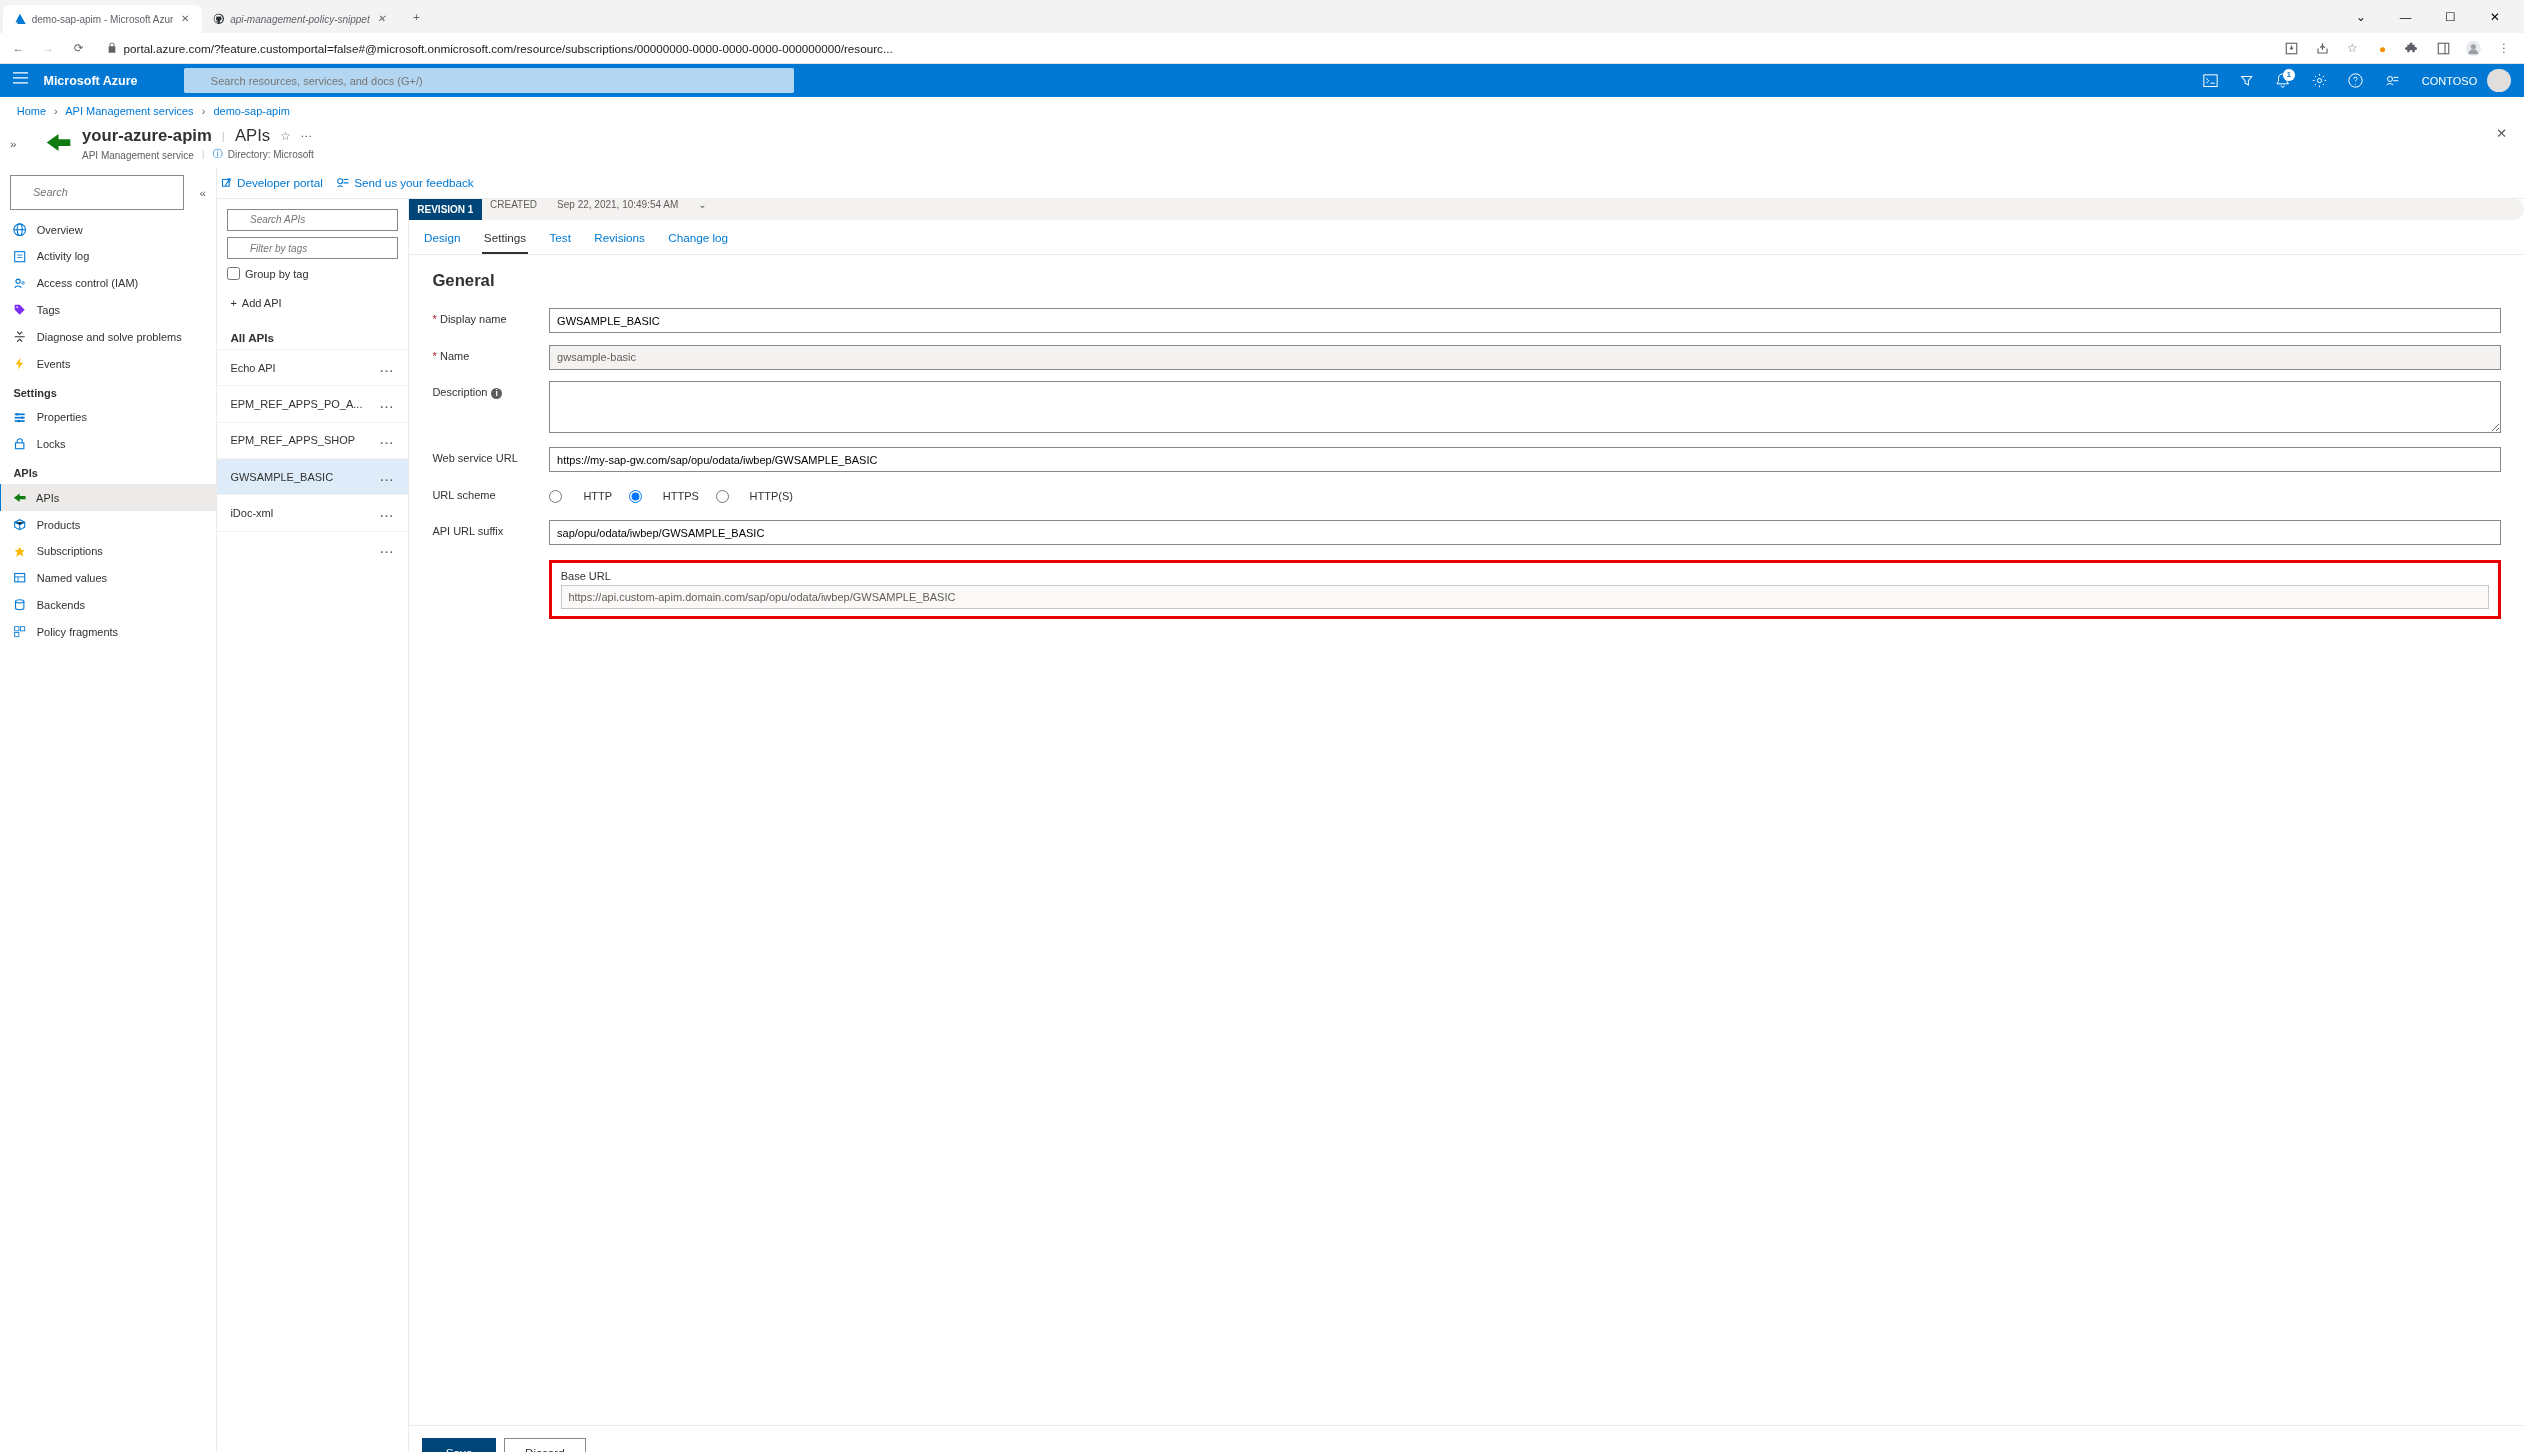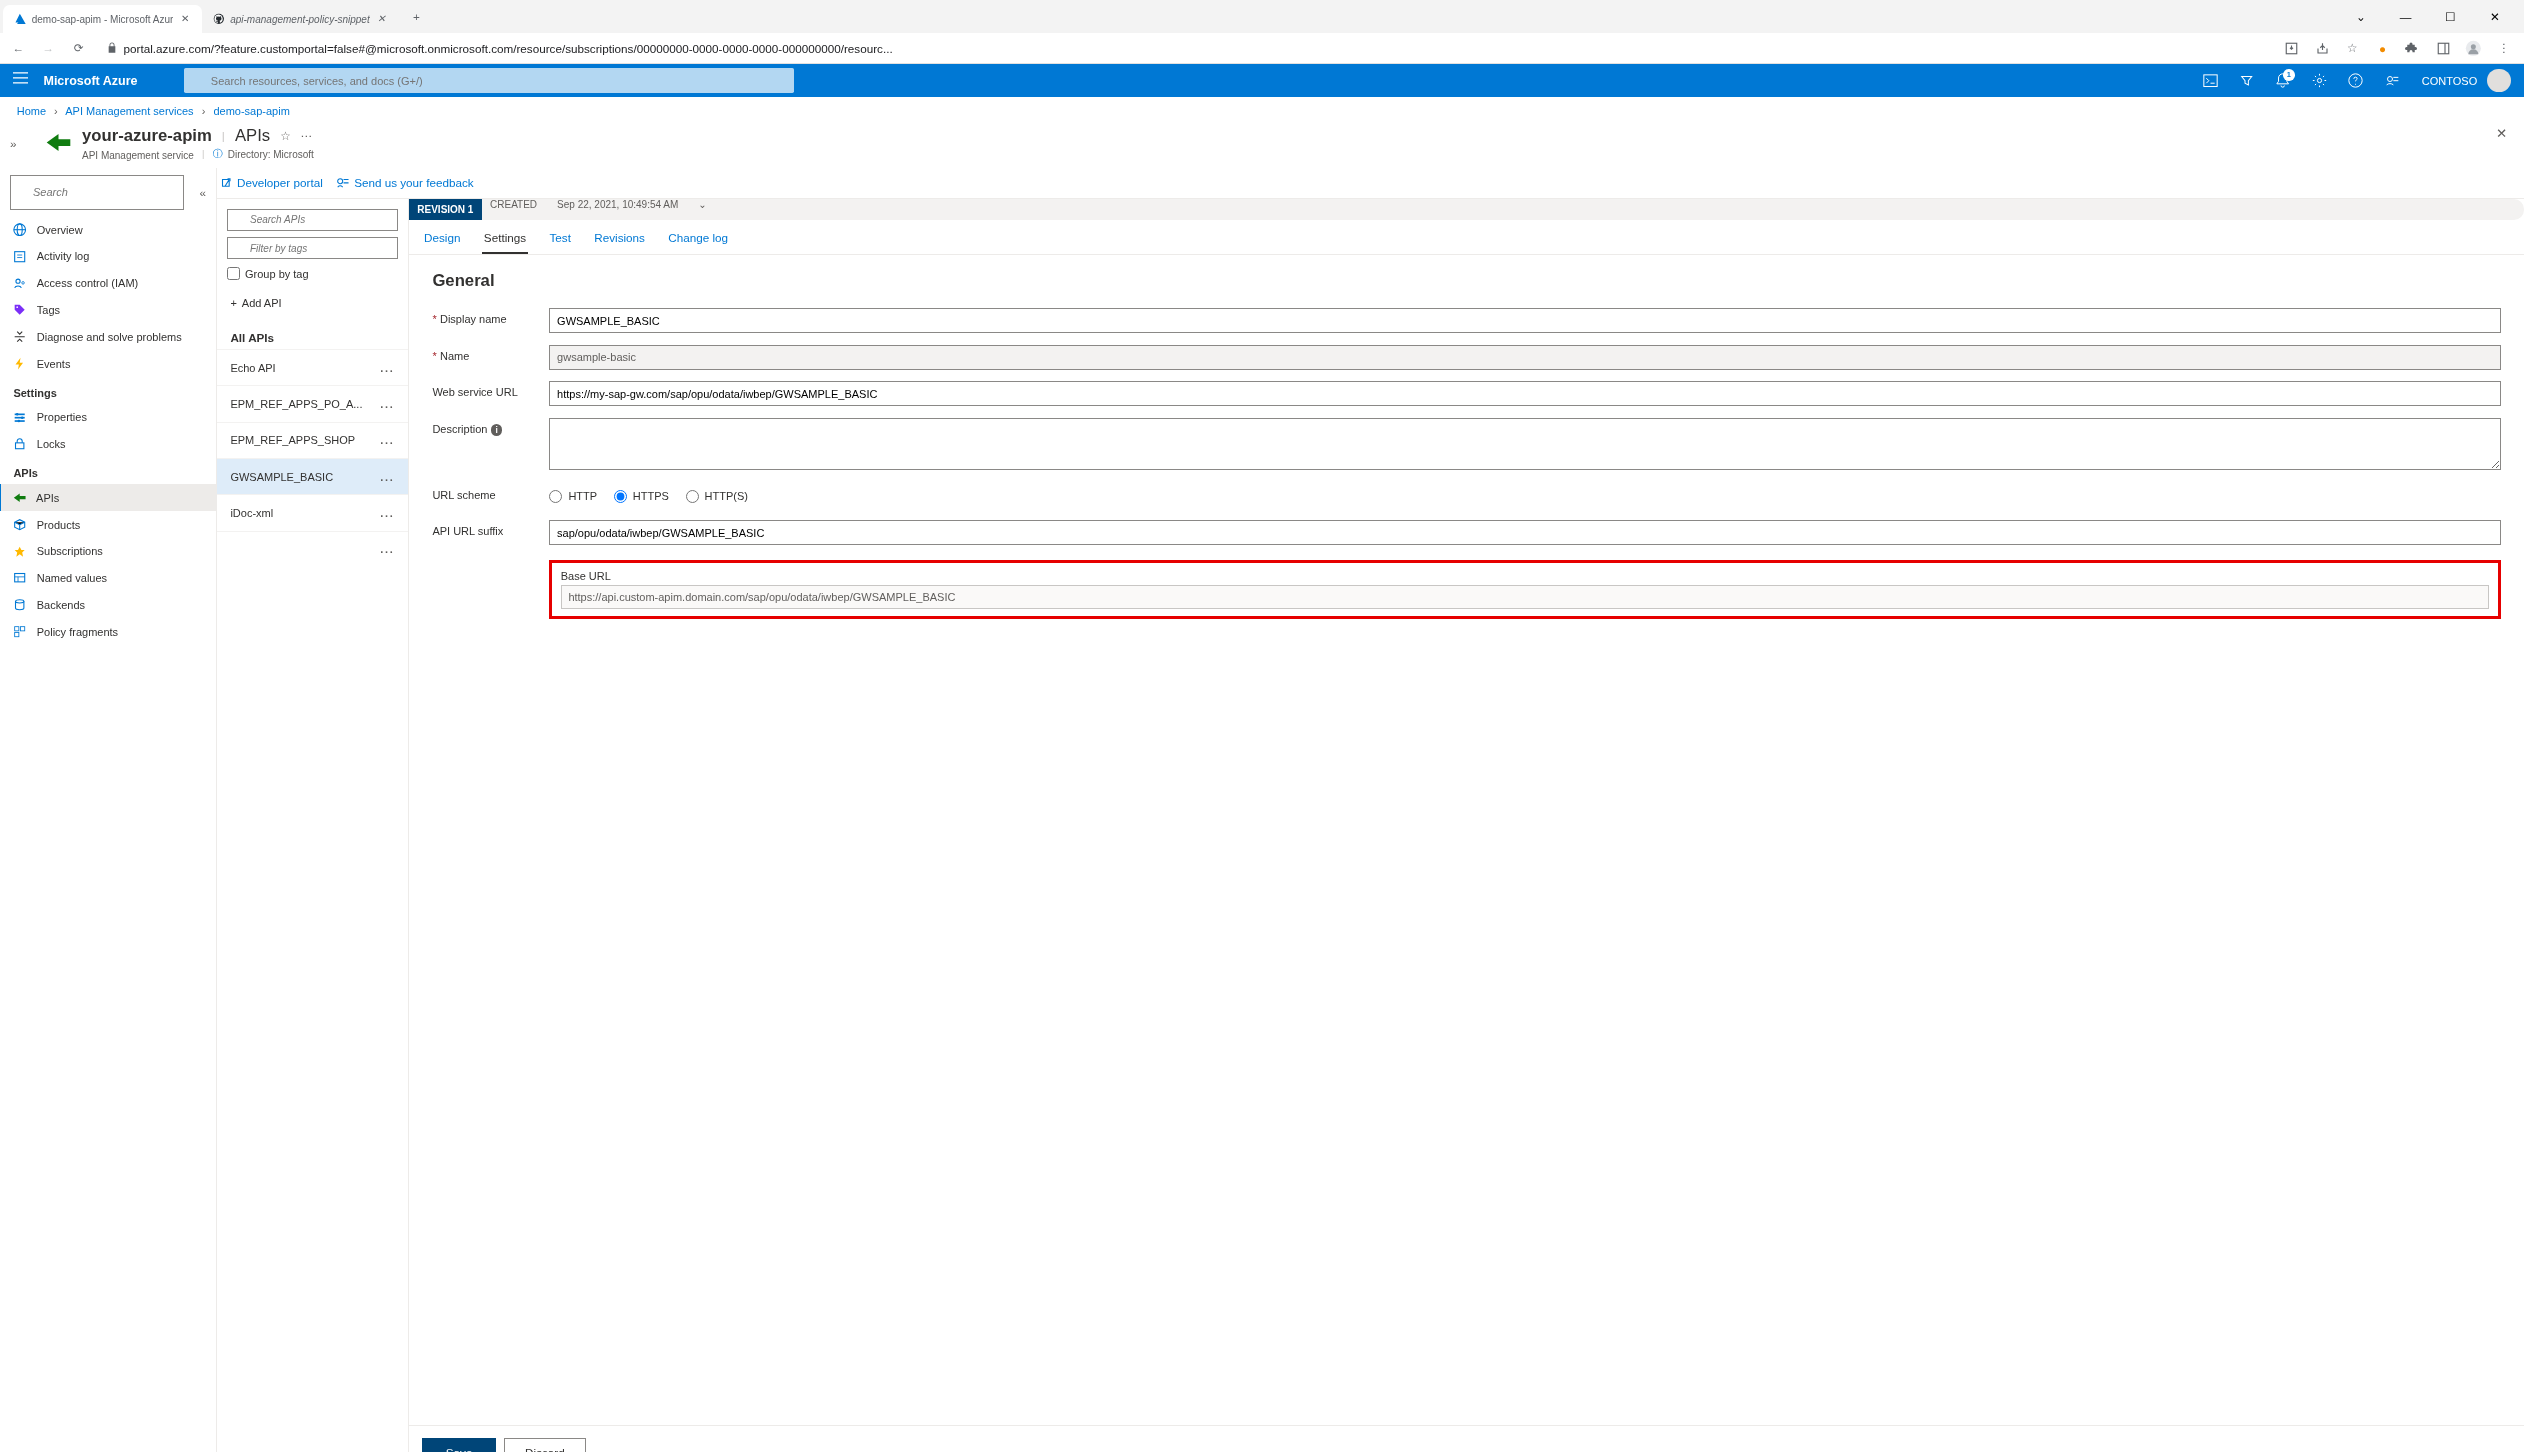--- a/index.html
+++ b/index.html
@@ -97,21 +97,21 @@
 .detail-body { padding: 16.7px 23.4px; overflow-y: auto; flex: 1; }
 .section-h { font-size: 16.7px; font-weight: 600; margin-bottom: 16.7px; }
 .form-row { display: flex; align-items: flex-start; margin-bottom: 11.7px; }
 .form-label { width: 117px; font-size: 11px; padding-top: 5px; }
 .req { color: #a4262c; margin-right: 3.3px; }
 .form-control { flex: 1; }
 .form-input { width: 100%; height: 25px; border: 0.8px solid #8a8886; padding: 0 6.7px; font-size: 11px; }
 .form-input[readonly] { background: #f3f2f1; color: #605e5c; }
 .form-textarea { width: 100%; height: 52px; border: 0.8px solid #8a8886; padding: 5px 6.7px; font-size: 11px; resize: vertical; }
 .radio-row { display: flex; gap: 16.7px; align-items: center; height: 25px; }
-.radio-opt { display: flex; align-items: center; gap: 6px; font-size: 11px; }
+.radio-opt { display: flex; align-items: center; gap: 21px; font-size: 11px; }
 .base-url-box { border: 3.3px solid #e60000; padding: 6.7px 8.3px; margin-top: 3.3px; }
 .base-url-label { font-size: 11px; margin-bottom: 3.3px; }
 .base-url-value { font-size: 11px; color: #605e5c; height: 23.4px; display: flex; align-items: center; border: 0.8px solid #c8c6c4; padding: 0 6.7px; background: #faf9f8; }
 .button-row { display: flex; gap: 8.3px; padding: 11.7px 13.4px; border-top: 0.8px solid #edebe9; }
 .btn-primary { background: #004578; color: #fff; border: none; padding: 6.7px 23.4px; font-size: 11.7px; cursor: pointer; }
 .btn-secondary { background: #fff; color: #323130; border: 0.8px solid #8a8886; padding: 6.7px 20px; font-size: 11.7px; cursor: pointer; }
 
 .info-icon { display: inline-flex; width: 11.7px; height: 11.7px; border-radius: 50%; background: #605e5c; color: #fff; font-size: 8.3px; align-items: center; justify-content: center; font-weight: 700; margin-left: 3.3px; }
 
 svg { display: block; }
@@ -540,27 +540,27 @@
             <div class="form-label"><span class="req">*</span><span>Display name</span></div>
             <div class="form-control"><input class="form-input" value="GWSAMPLE_BASIC" style=""></div>
           </div>
 
           <div class="form-row">
             <div class="form-label"><span class="req">*</span><span>Name</span></div>
             <div class="form-control"><input class="form-input" readonly="" value="gwsample-basic" style=""></div>
           </div>
 
           <div class="form-row">
+            <div class="form-label"><span>Description</span><span class="info-icon">i</span></div>
+            <div class="form-control"><textarea class="form-textarea" style=""></textarea></div>
+          </div>
+
+          <div class="form-row">
             <div class="form-label"><span>Web service URL</span></div>
             <div class="form-control"><input class="form-input" value="https://my-sap-gw.com/sap/opu/odata/iwbep/GWSAMPLE_BASIC" style=""></div>
-          </div>
-
-          <div class="form-row">
-            <div class="form-label"><span>Description</span><span class="info-icon">i</span></div>
-            <div class="form-control"><textarea class="form-textarea" style=""></textarea></div>
           </div>
 
           <div class="form-row">
             <div class="form-label"><span>URL scheme</span></div>
             <div class="form-control">
               <div class="radio-row" id="scheme-radios">
                   <label class="radio-opt">
                     <input type="radio" name="scheme" style="">
                     <span>HTTP</span>
                   </label>

